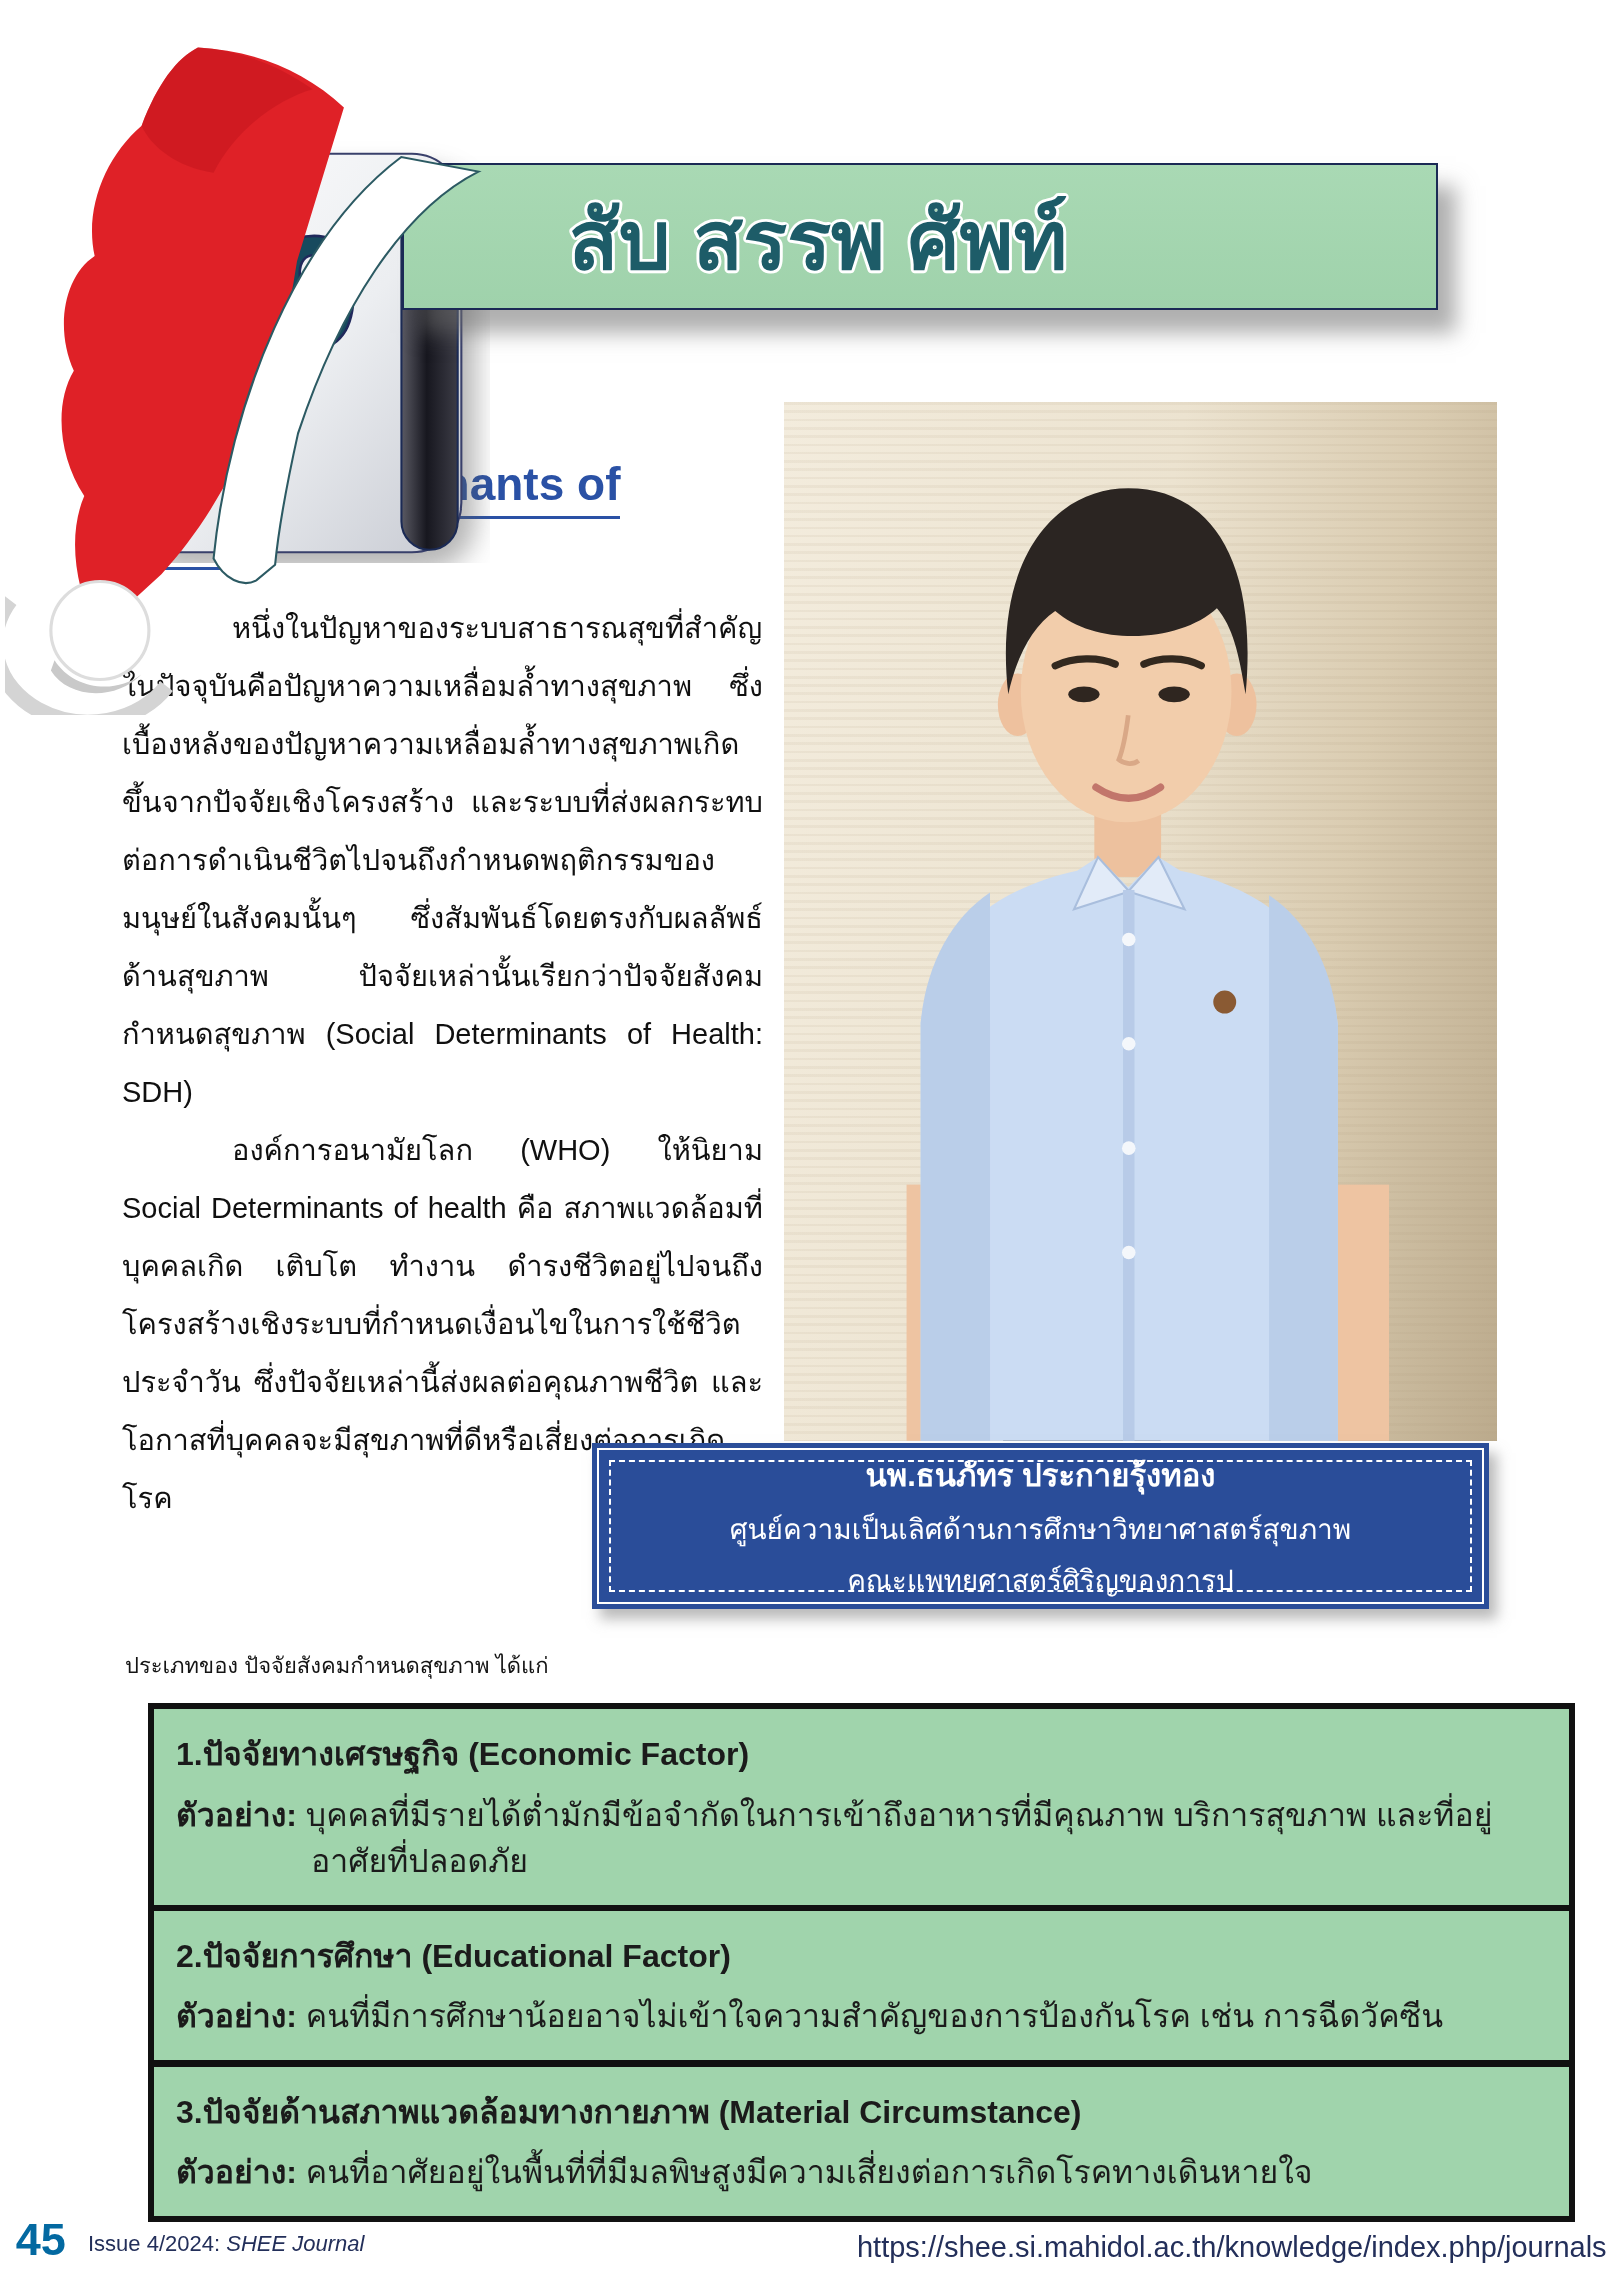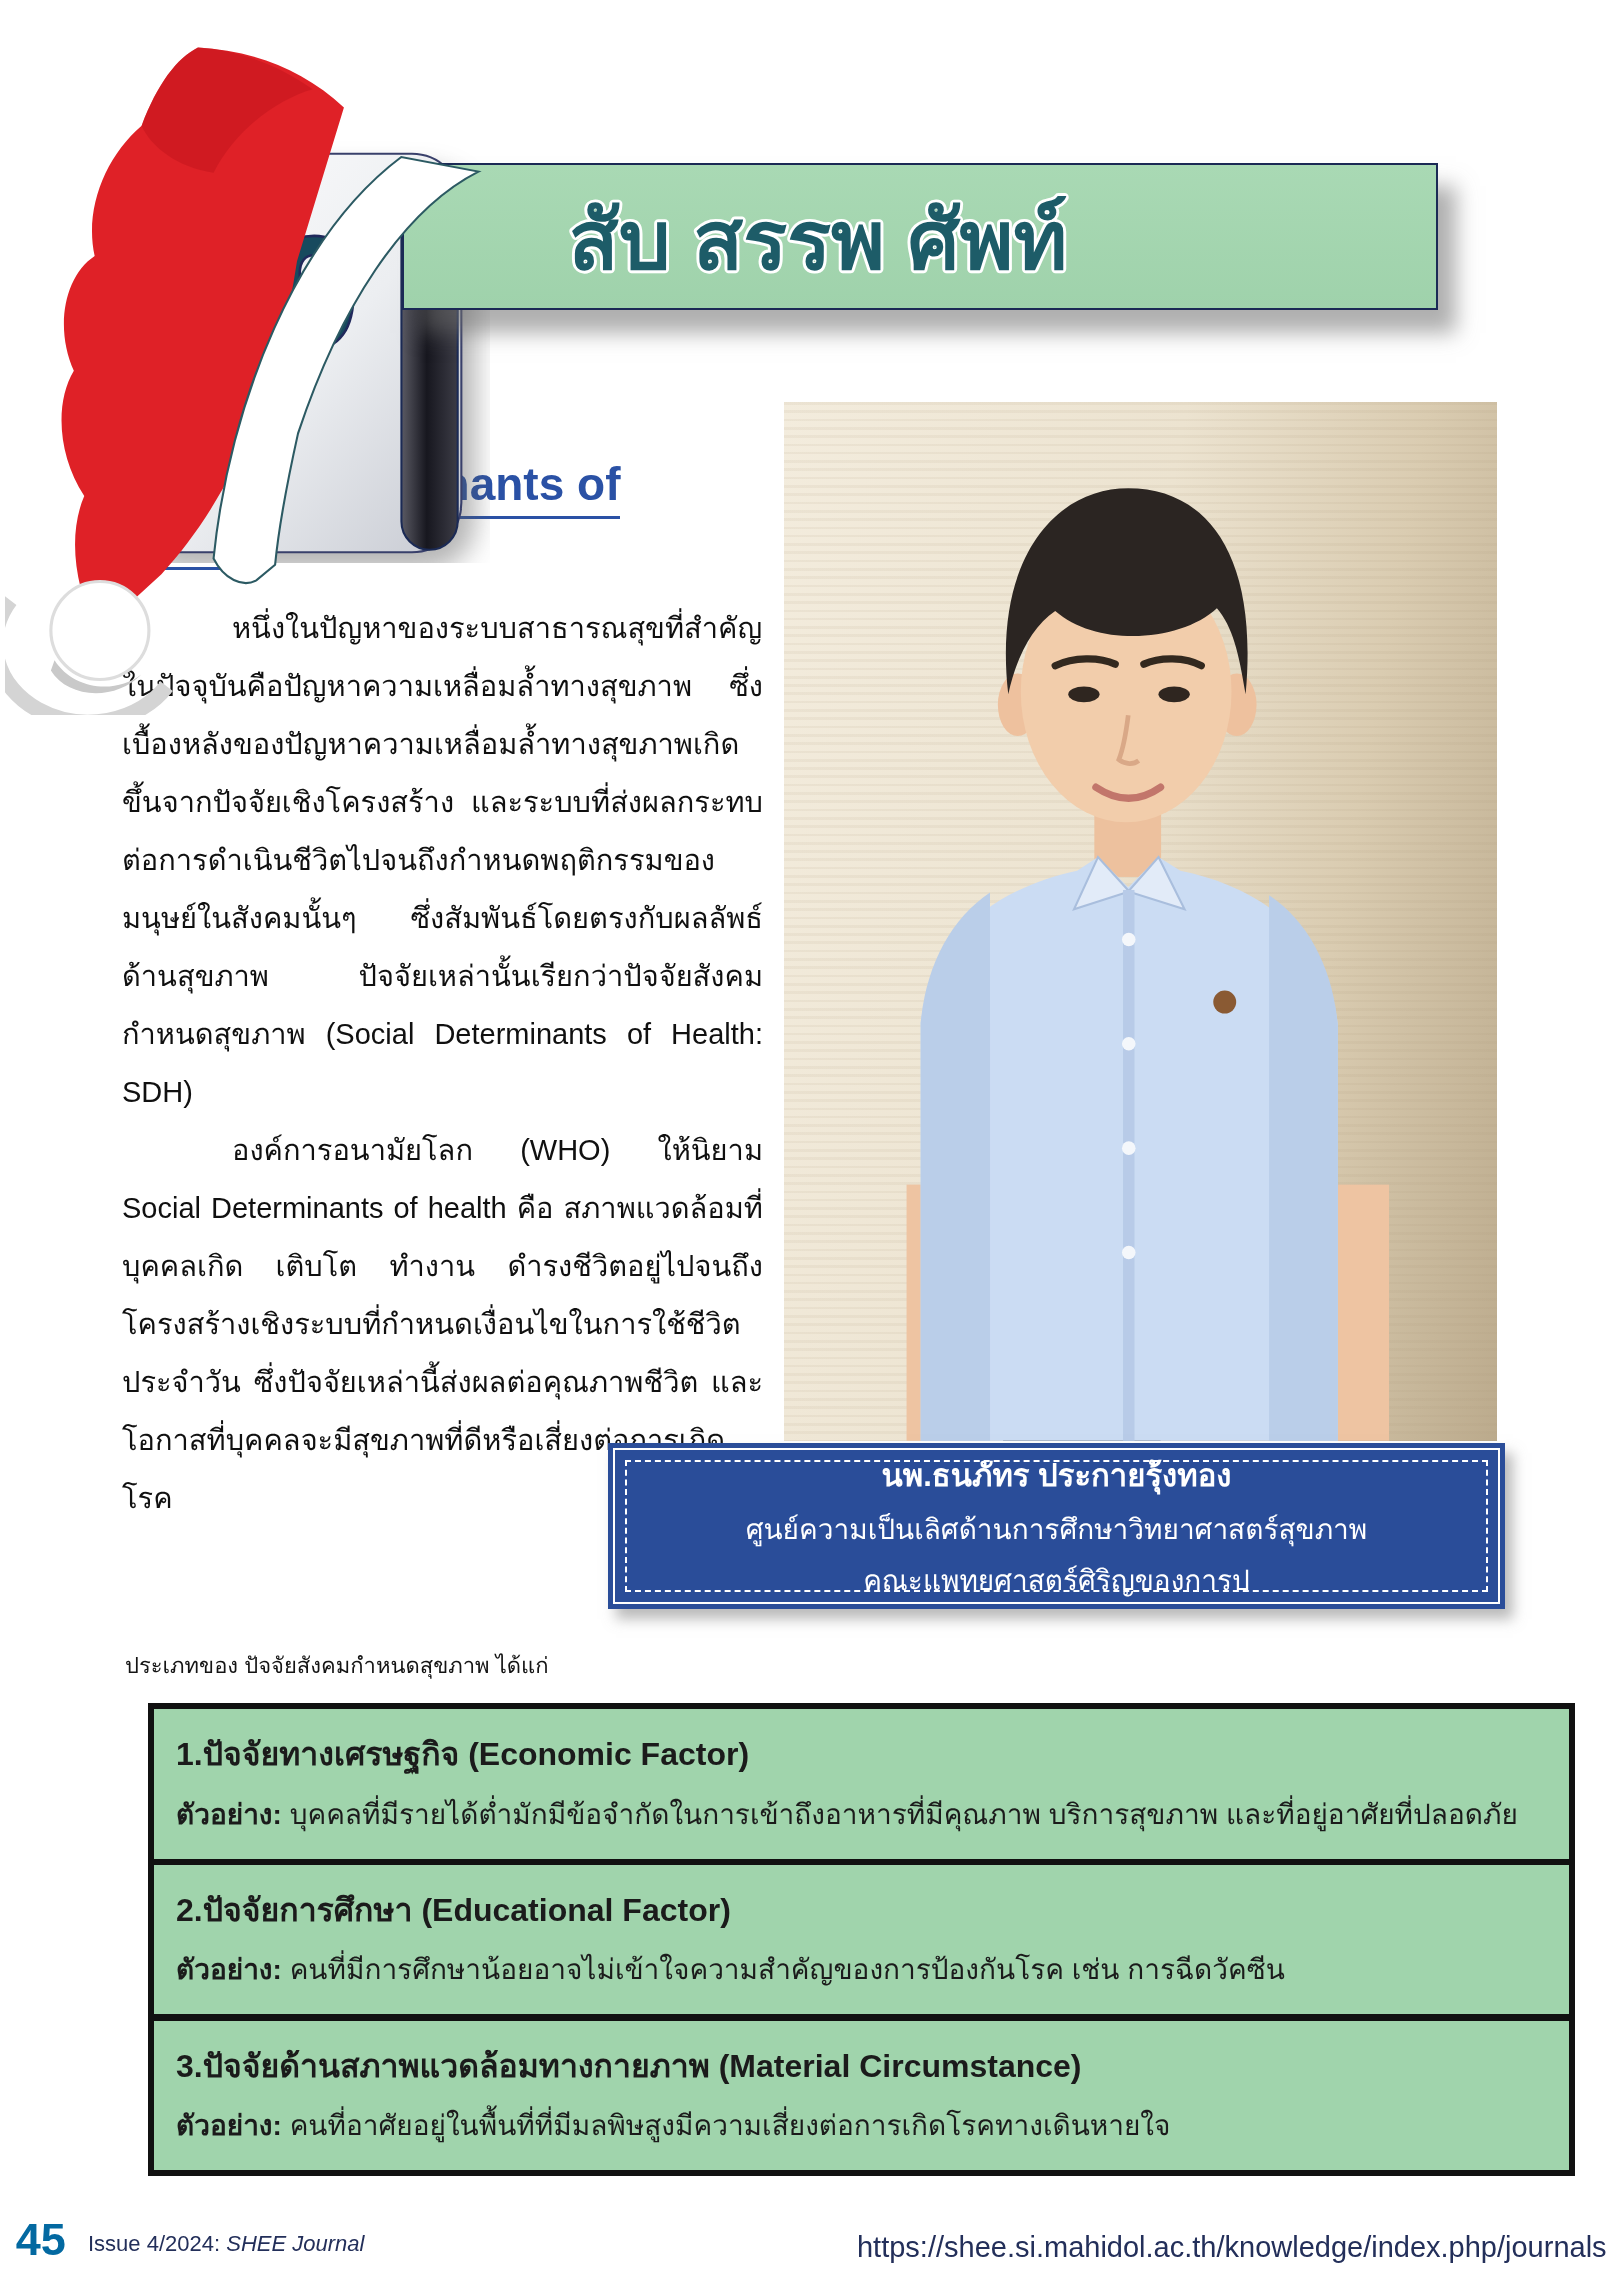--- a/index.html
+++ b/index.html
@@ -23,39 +23,39 @@
              text-indent:110px;color:#101010;overflow-wrap:anywhere;}
 
   
   .photo{position:absolute;left:784px;top:402px;width:713px;height:1039px;z-index:1;
          background:
            repeating-linear-gradient(180deg, rgba(170,150,120,0.10) 0 2.6px, rgba(0,0,0,0) 2.6px 8.3px),
            linear-gradient(100deg,#f3ecdd 0%,#ece3d0 45%,#daccb1 72%,#bcab8d 100%);}
   .photo svg{display:block;width:100%;height:100%;}
 
   
-  .caption{position:absolute;left:608px;top:1443px;width:897px;height:166px;z-index:4;
+  .caption{position:absolute;left:592px;top:1443px;width:897px;height:166px;z-index:4;
            background:#2a4d99;box-sizing:border-box;
            box-shadow:8.3px 10.4px 12.5px rgba(120,120,120,0.5);}
   .caption::before{content:"";position:absolute;inset:5.2px;border:2.1px solid #ffffff;pointer-events:none;}
   .caption::after{content:"";position:absolute;inset:16.7px;border:2.6px dashed #ffffff;pointer-events:none;}
   .caption .cap-inner{position:relative;height:100%;display:flex;flex-direction:column;
                       justify-content:center;align-items:center;gap:7.3px;color:#fff;text-align:center;}
   .cap-line1{font-size:31px;font-weight:bold;}
   .cap-line2,.cap-line3{font-size:28px;}
 
   
   .section-label{position:absolute;left:125px;top:1648px;font-size:22px;color:#141414;}
 
   
   .factor-table{position:absolute;left:120px;top:1703px;width:1415px;z-index:1;
                 background:#111111;border:6.3px solid #111111;display:flex;flex-direction:column;gap:6.3px;margin-left:28px;}
   .factor-row{background:#a0d4ac;padding:19px 22px 21px 22px;}
   .factor-title{font-size:32px;font-weight:bold;color:#1b1b1b;margin:0 0 12.5px 0;}
-  .factor-example{font-size:28px;line-height:46px;color:#1b1b1b;margin:0;
+  .factor-example{font-size:32px;line-height:46px;color:#1b1b1b;margin:0;
                   padding-left:135px;text-indent:-135px;overflow-wrap:anywhere;}
   .factor-example b{font-weight:bold;}
 
   
   .footer-page-num{position:absolute;left:15.7px;top:2214px;font-size:45px;font-weight:bold;color:#0369a1;}
   .footer-issue{position:absolute;left:88px;top:2231px;font-size:22px;color:#232f5a;}
   .footer-issue .journal{font-style:italic;}
   .footer-url{position:absolute;right:9.4px;top:2231px;font-size:29px;color:#232f5a;}
 </style>
 </head>

